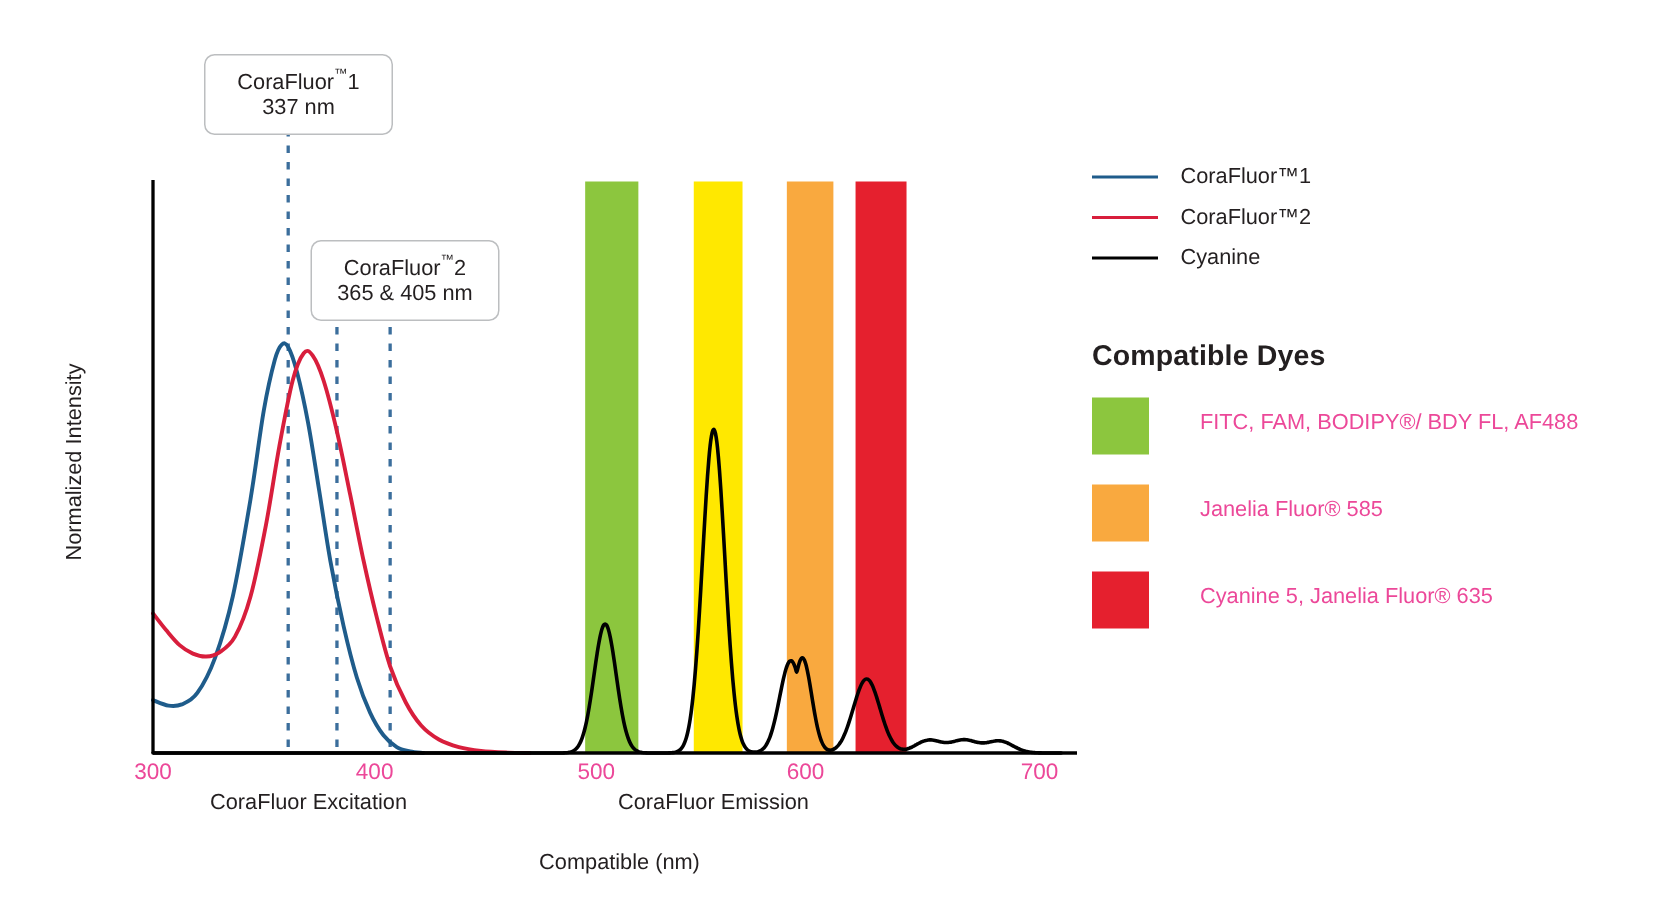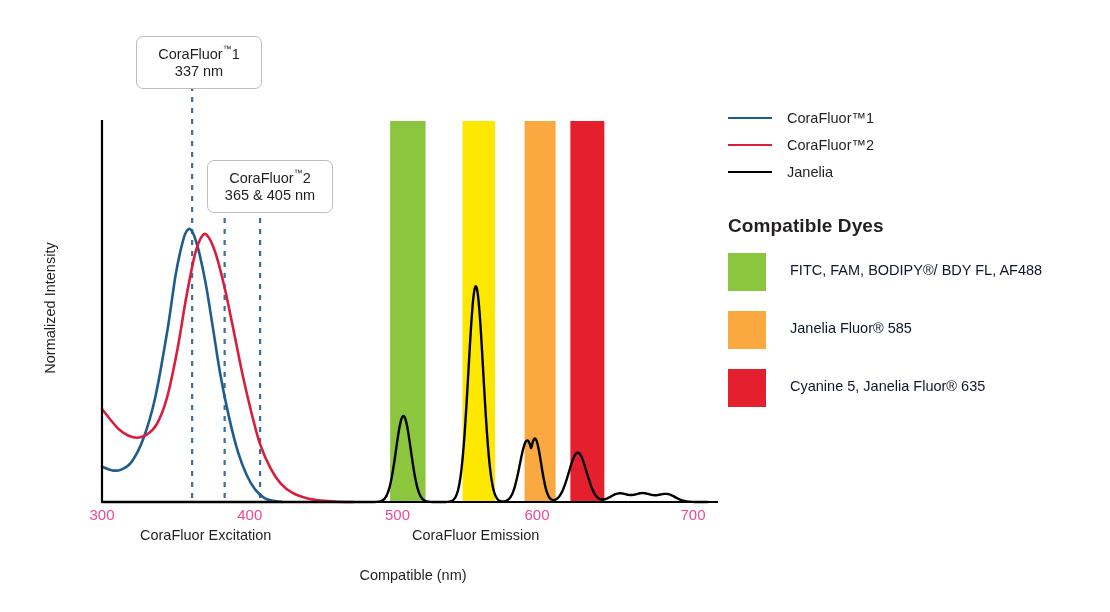--- a/index.html
+++ b/index.html
@@ -102,45 +102,45 @@
     border-top-style: solid;
     flex: 0 0 44px;
   }
   .line-legend-label {
     margin-left: 15px;
     font-size: 14.5px;
     color: #231f20;
     white-space: nowrap;
   }
   #dyes-title {
-    margin-top: 30px;
+    margin-top: 42px;
     font-size: 19px;
     font-weight: bold;
     color: #231f20;
     letter-spacing: .1px;
   }
   #dye-list {
     margin-top: 16px;
   }
   .dye-row {
     display: flex;
     align-items: flex-start;
     margin-bottom: 20px;
     min-height: 38px;
   }
   .dye-swatch {
     width: 38px;
     height: 38px;
     flex: 0 0 38px;
   }
   .dye-label {
-    margin-left: 24px;
+    margin-left: 34px;
     font-size: 14.5px;
     line-height: 1.28;
-    color: #0f172a;
+    color: #ec4899;
     padding-top: 8px;
     text-align: center;
   }
 </style>
 </head>
 <body>
 
 <div id="figure">
 
   <svg class="plot-svg" id="plot-svg" width="1110" height="612">
@@ -189,21 +189,21 @@
         <div class="line-legend-row">
           <span class="line-swatch" style="border-top-color: rgb(31, 92, 139);"></span>
           <span class="line-legend-label">CoraFluor™1</span>
         </div>
         <div class="line-legend-row">
           <span class="line-swatch" style="border-top-color: rgb(216, 30, 60);"></span>
           <span class="line-legend-label">CoraFluor™2</span>
         </div>
         <div class="line-legend-row">
           <span class="line-swatch" style="border-top-color: rgb(0, 0, 0);"></span>
-          <span class="line-legend-label">Janelia</span>
+          <span class="line-legend-label">Cyanine</span>
         </div>
       </div>
     <div id="dyes-title">Compatible Dyes</div>
     <div id="dye-list">
         <div class="dye-row">
           <span class="dye-swatch" style="background: rgb(140, 198, 62);"></span>
           <span class="dye-label">FITC, FAM, BODIPY®/ BDY FL, AF488</span>
         </div>
         <div class="dye-row">
           <span class="dye-swatch" style="background: rgb(249, 169, 63);"></span>

